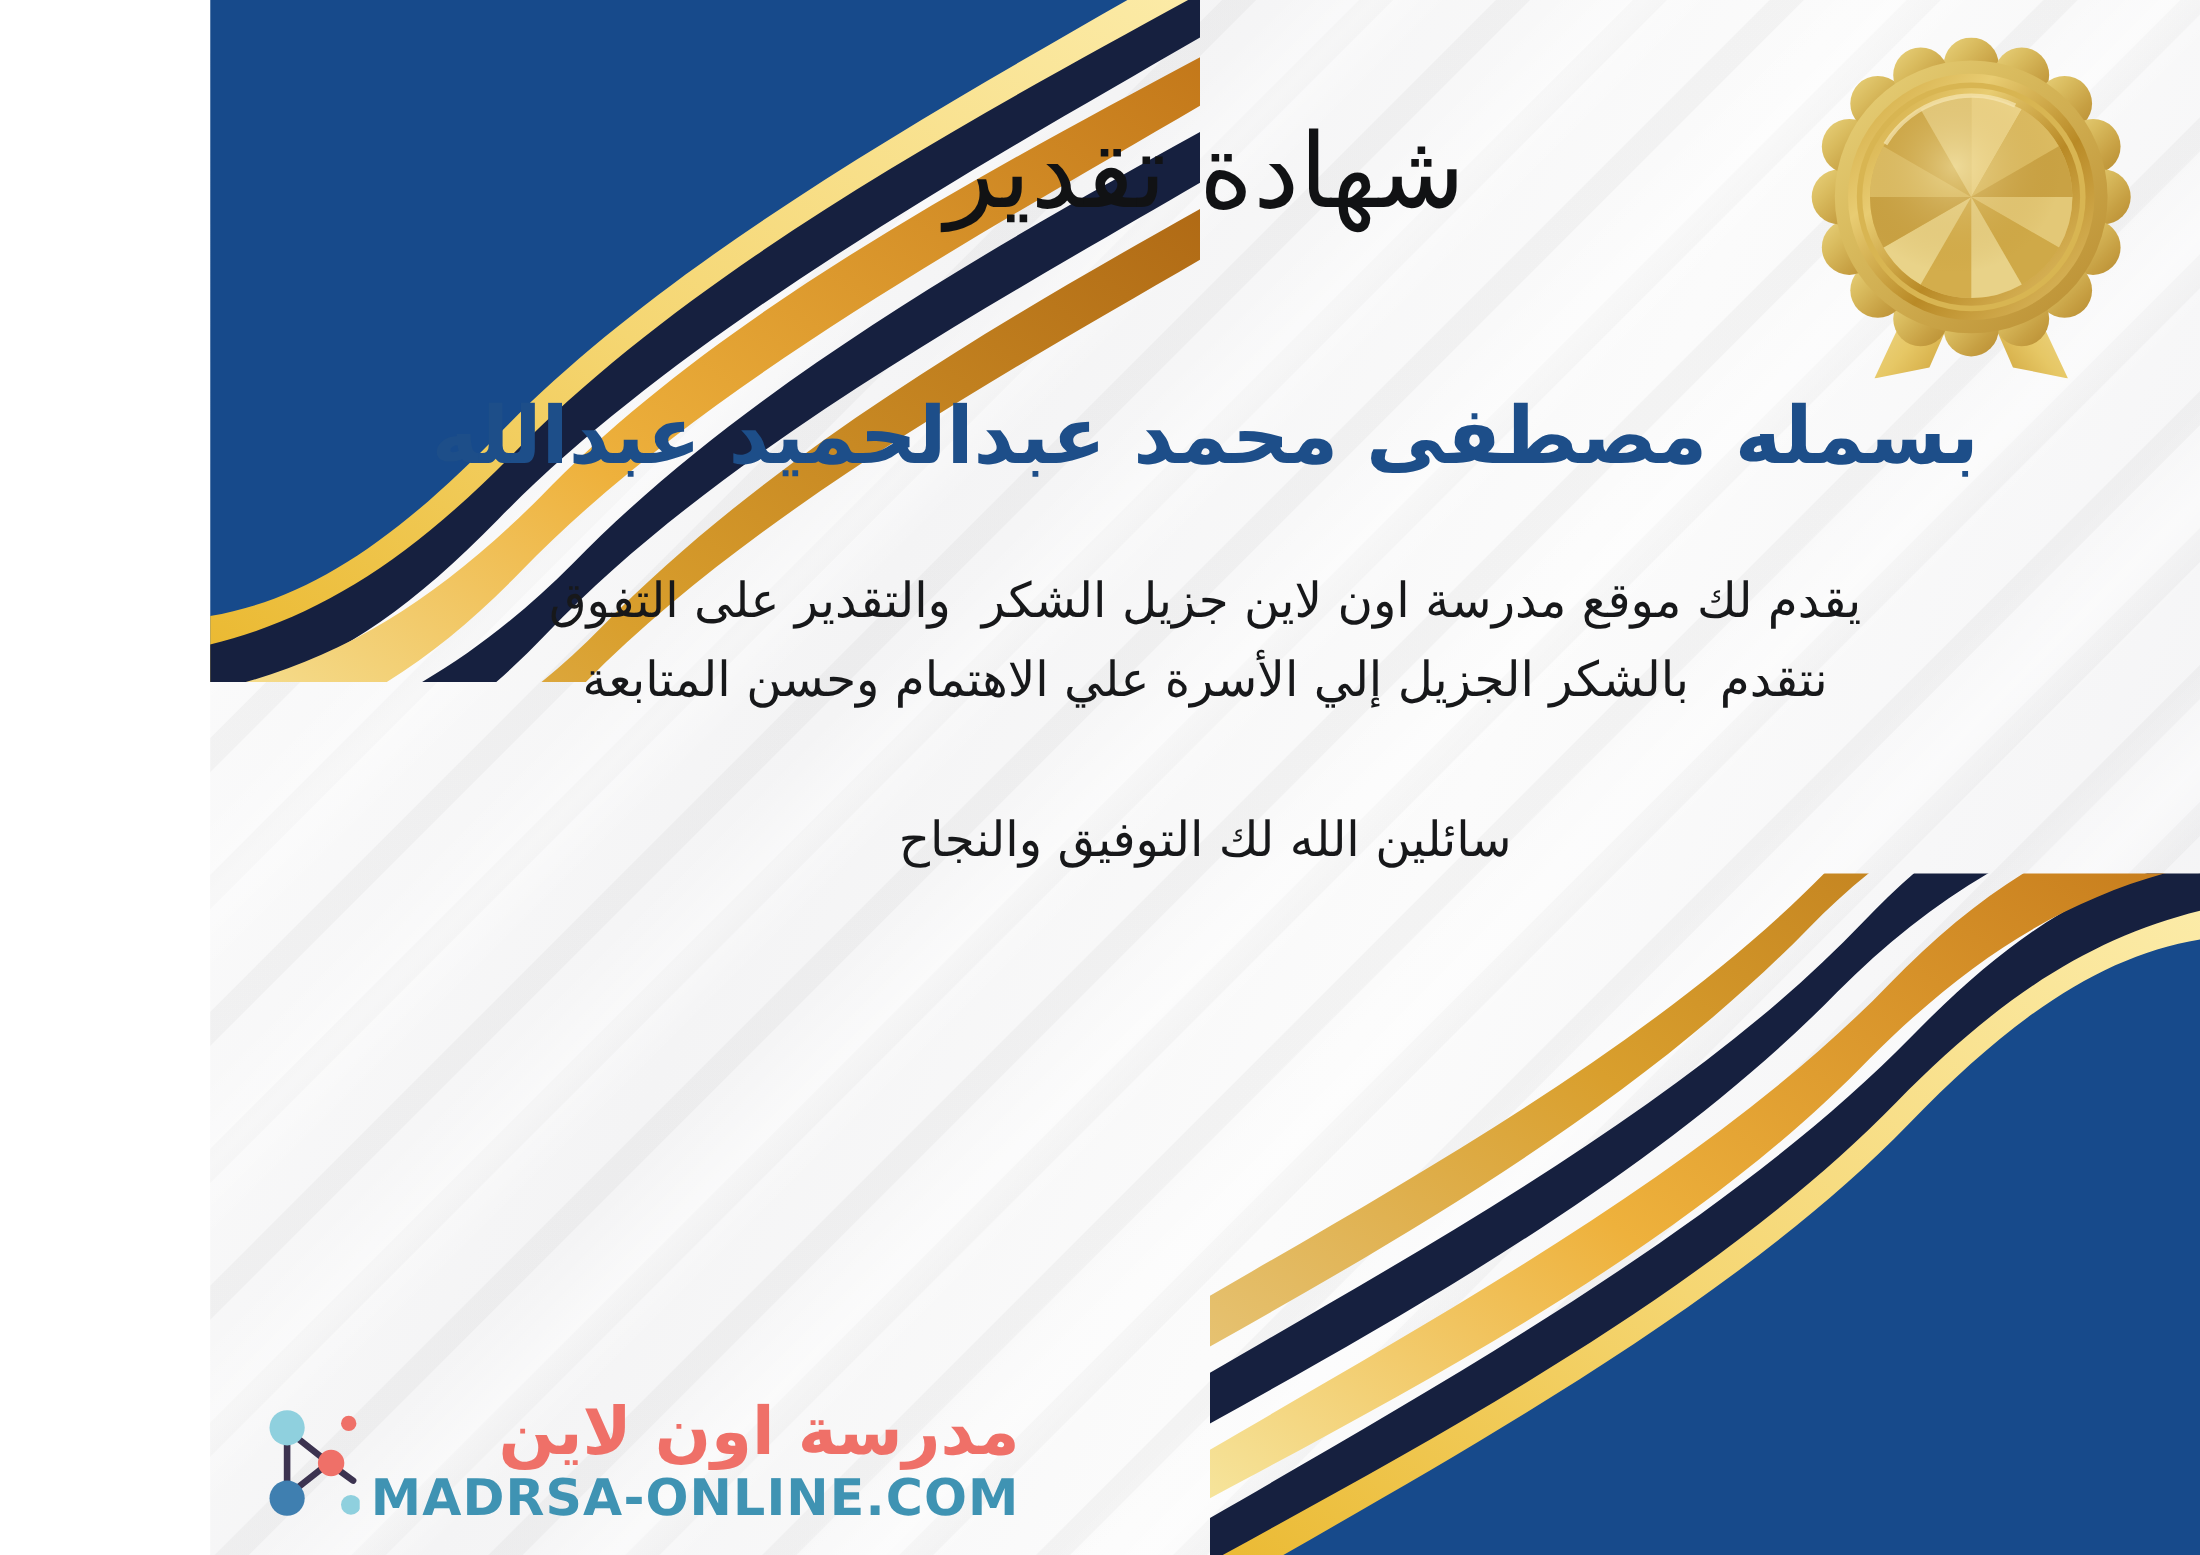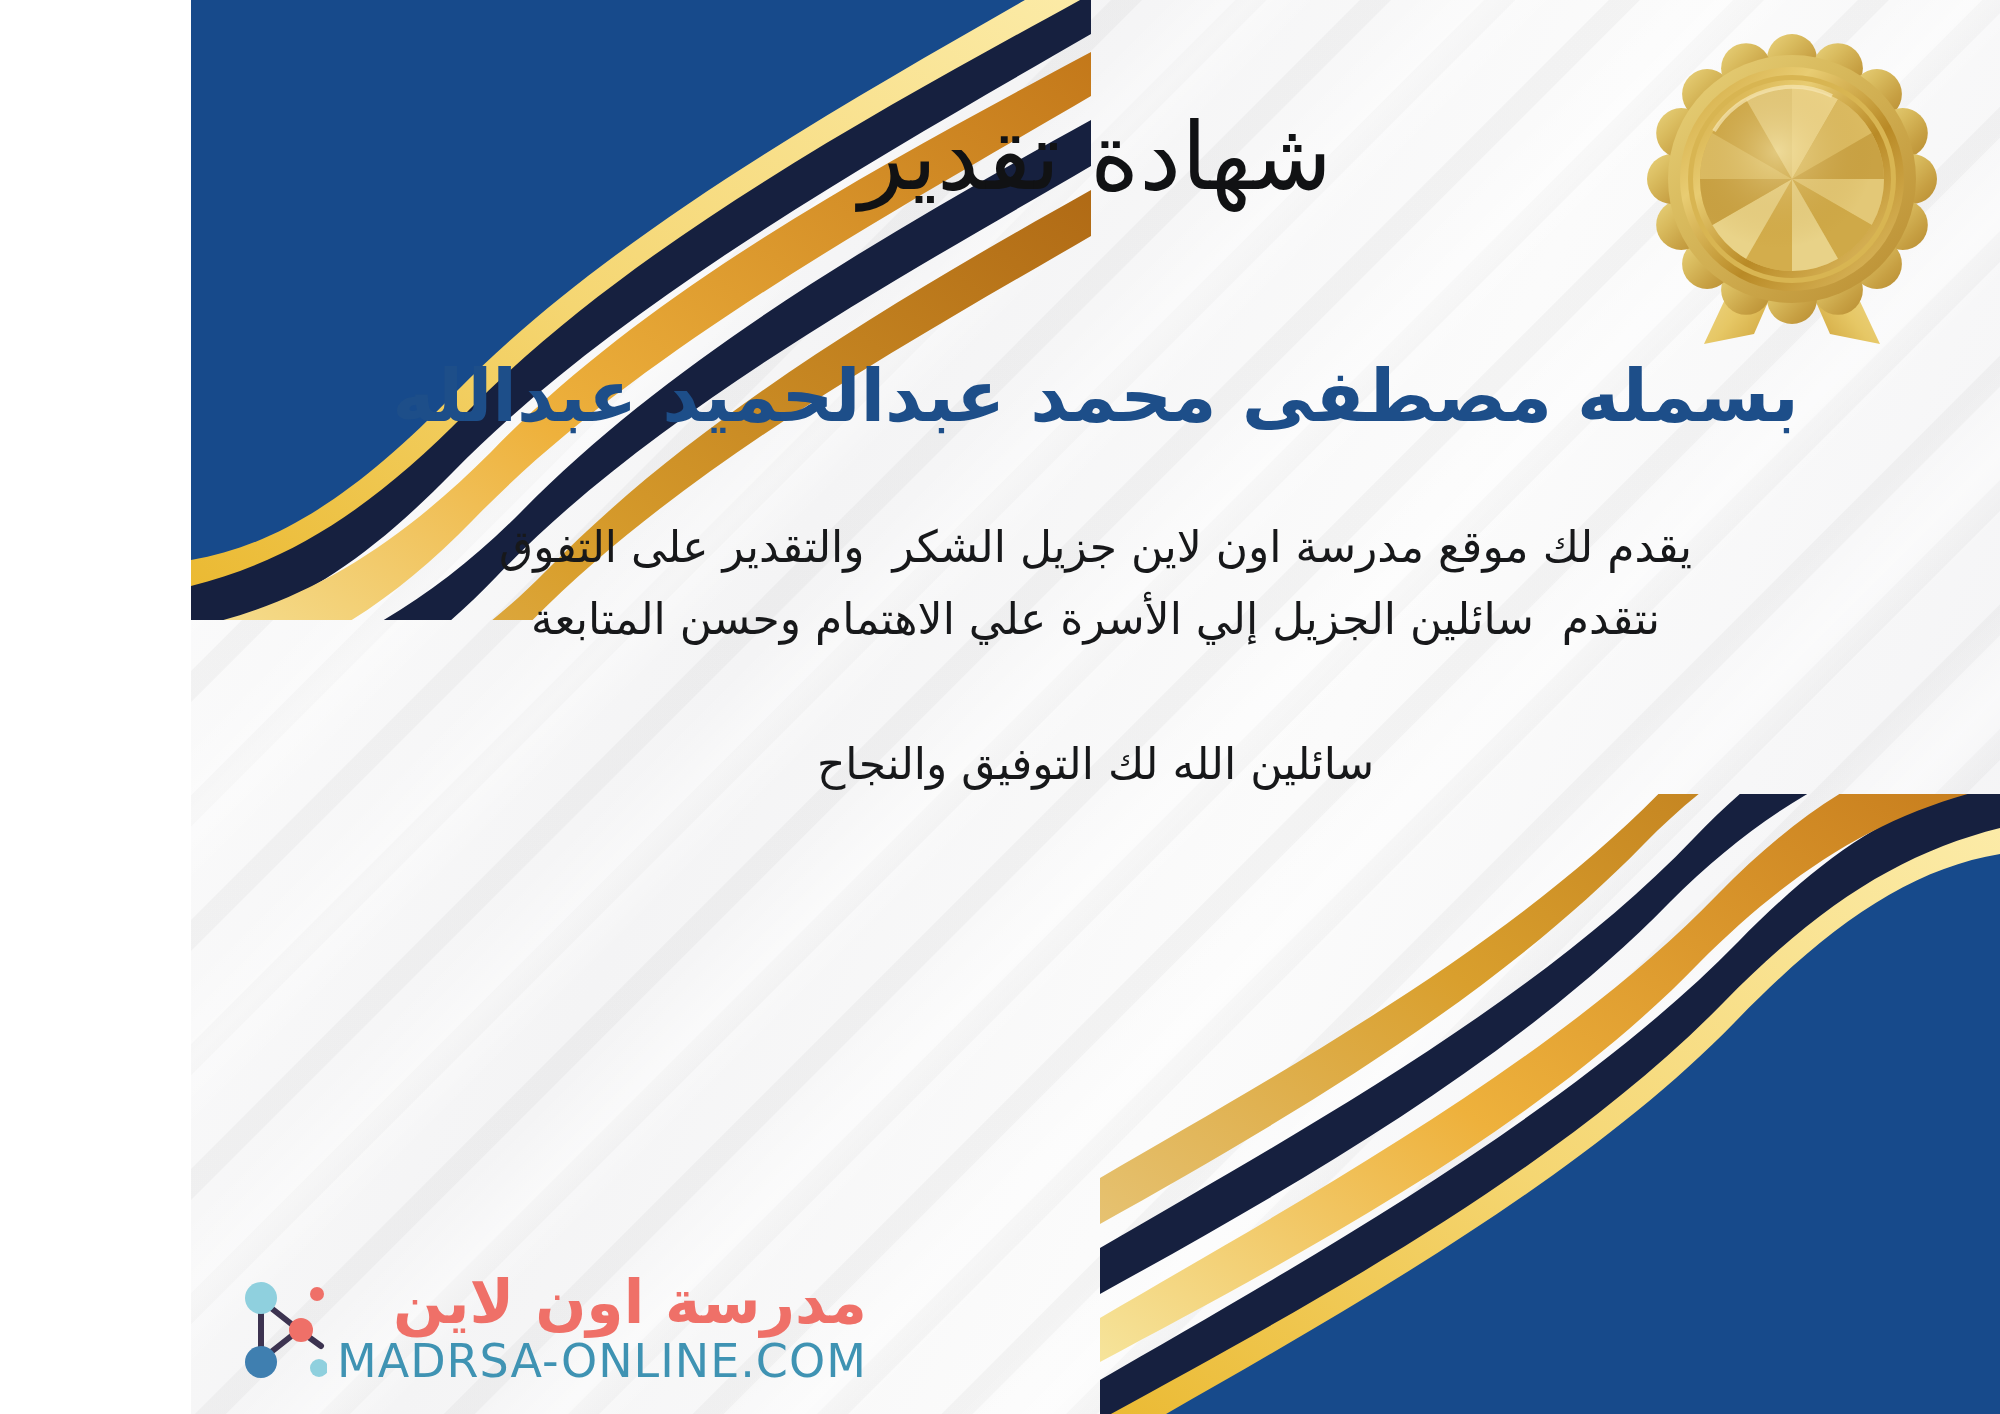--- a/index.html
+++ b/index.html
@@ -134,21 +134,21 @@
   .brand-ar{
     font-size:60px;
     font-weight:700;
     color:#ef7068;
     letter-spacing:0px;
     white-space:nowrap;
   }
   .brand-en{
     margin-top:6px;
     font-size:46px;
-    font-weight:400;
+    font-weight:700;
     color:#3f93b3;
     letter-spacing:1px;
     direction:ltr;
     white-space:nowrap;
     font-family:"DejaVu Sans","Liberation Sans",sans-serif;
   }
   .brand-mark{
     width:96px;height:104px;
     flex:0 0 auto;
   }
@@ -315,21 +315,21 @@
   </div>
 
   <div class="content">
 
     <div class="cert-title">شهادة تقدير</div>
 
     <div class="recipient-name">بسمله مصطفى محمد عبدالحميد عبدالله</div>
 
     <div class="body-block">
       <span class="body-line">يقدم لك موقع مدرسة اون لاين جزيل الشكر  والتقدير على التفوق</span>
-      <span class="body-line">نتقدم  سائلين الجزيل إلي الأسرة علي الاهتمام وحسن المتابعة</span>
+      <span class="body-line">نتقدم  بالشكر الجزيل إلي الأسرة علي الاهتمام وحسن المتابعة</span>
     </div>
 
     <div class="closing-line">سائلين الله لك التوفيق  والنجاح</div>
   </div>
 
   <div class="brand">
     <svg class="brand-mark" viewBox="0 0 96 104" aria-hidden="true">
       <g stroke="#3c3350" stroke-width="6" stroke-linecap="round" fill="none">
         <line x1="30" y1="24" x2="68" y2="54"></line>
         <line x1="68" y1="54" x2="30" y2="84"></line>

